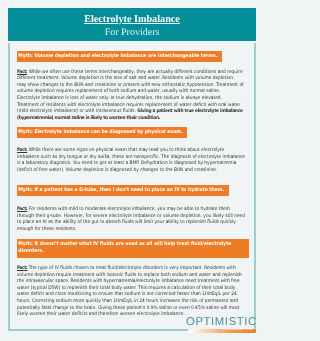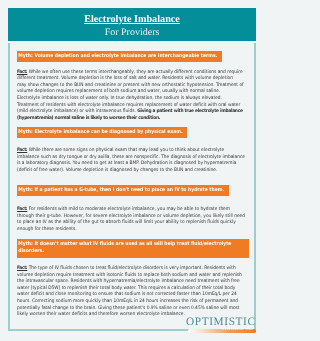--- a/index.html
+++ b/index.html
@@ -19,21 +19,21 @@
   .para{font-size:4.82px;font-family:"DejaVu Sans Condensed","DejaVu Sans",sans-serif;line-height:6.55px;color:#333;text-align:left;margin:8.5px 0 0px 0;width:229px;}
   .para.p1{width:226.7px;}
   .para.p1{margin-top:7.5px;}
   .para.p2{margin-top:9.5px;}
   .para.p3{margin-top:10.5px;}
   .para.p4{margin-top:8.5px;}
   .para b{font-weight:bold;}
   .para b.lbl{text-decoration:underline;letter-spacing:-0.34px;}
   .para b.emph{letter-spacing:-0.25px;}
   .logo{position:absolute;left:186px;top:317px;width:72px;}
-  .logoword{font-family:Liberation Serif, serif;color:#4e8d95;font-size:11.3px;letter-spacing:0.62px;line-height:11px;white-space:nowrap;}
+  .logoword{font-family:Liberation Sans, sans-serif;color:#4e8d95;font-size:11.3px;letter-spacing:0.62px;line-height:11px;white-space:nowrap;}
   .logobar{position:relative;height:3.2px;border-radius:1.6px;background:linear-gradient(90deg,#ffffff 0%,#fbe2cd 18%,#f29b53 62%,#ee7c26 100%);margin-top:1.4px;width:68.6px;margin-left:1.6px;}
   .logotag{position:absolute;right:3px;top:-0.3px;font-family:"Liberation Sans",sans-serif;font-size:2.2px;letter-spacing:0.45px;color:#fff;line-height:3.8px;font-weight:bold;}
 </style>
 </head>
 <body>
 
 <div class="page">
   <div class="header">
     <div class="title">Electrolyte Imbalance</div>
     <div class="subtitle">For Providers</div>

